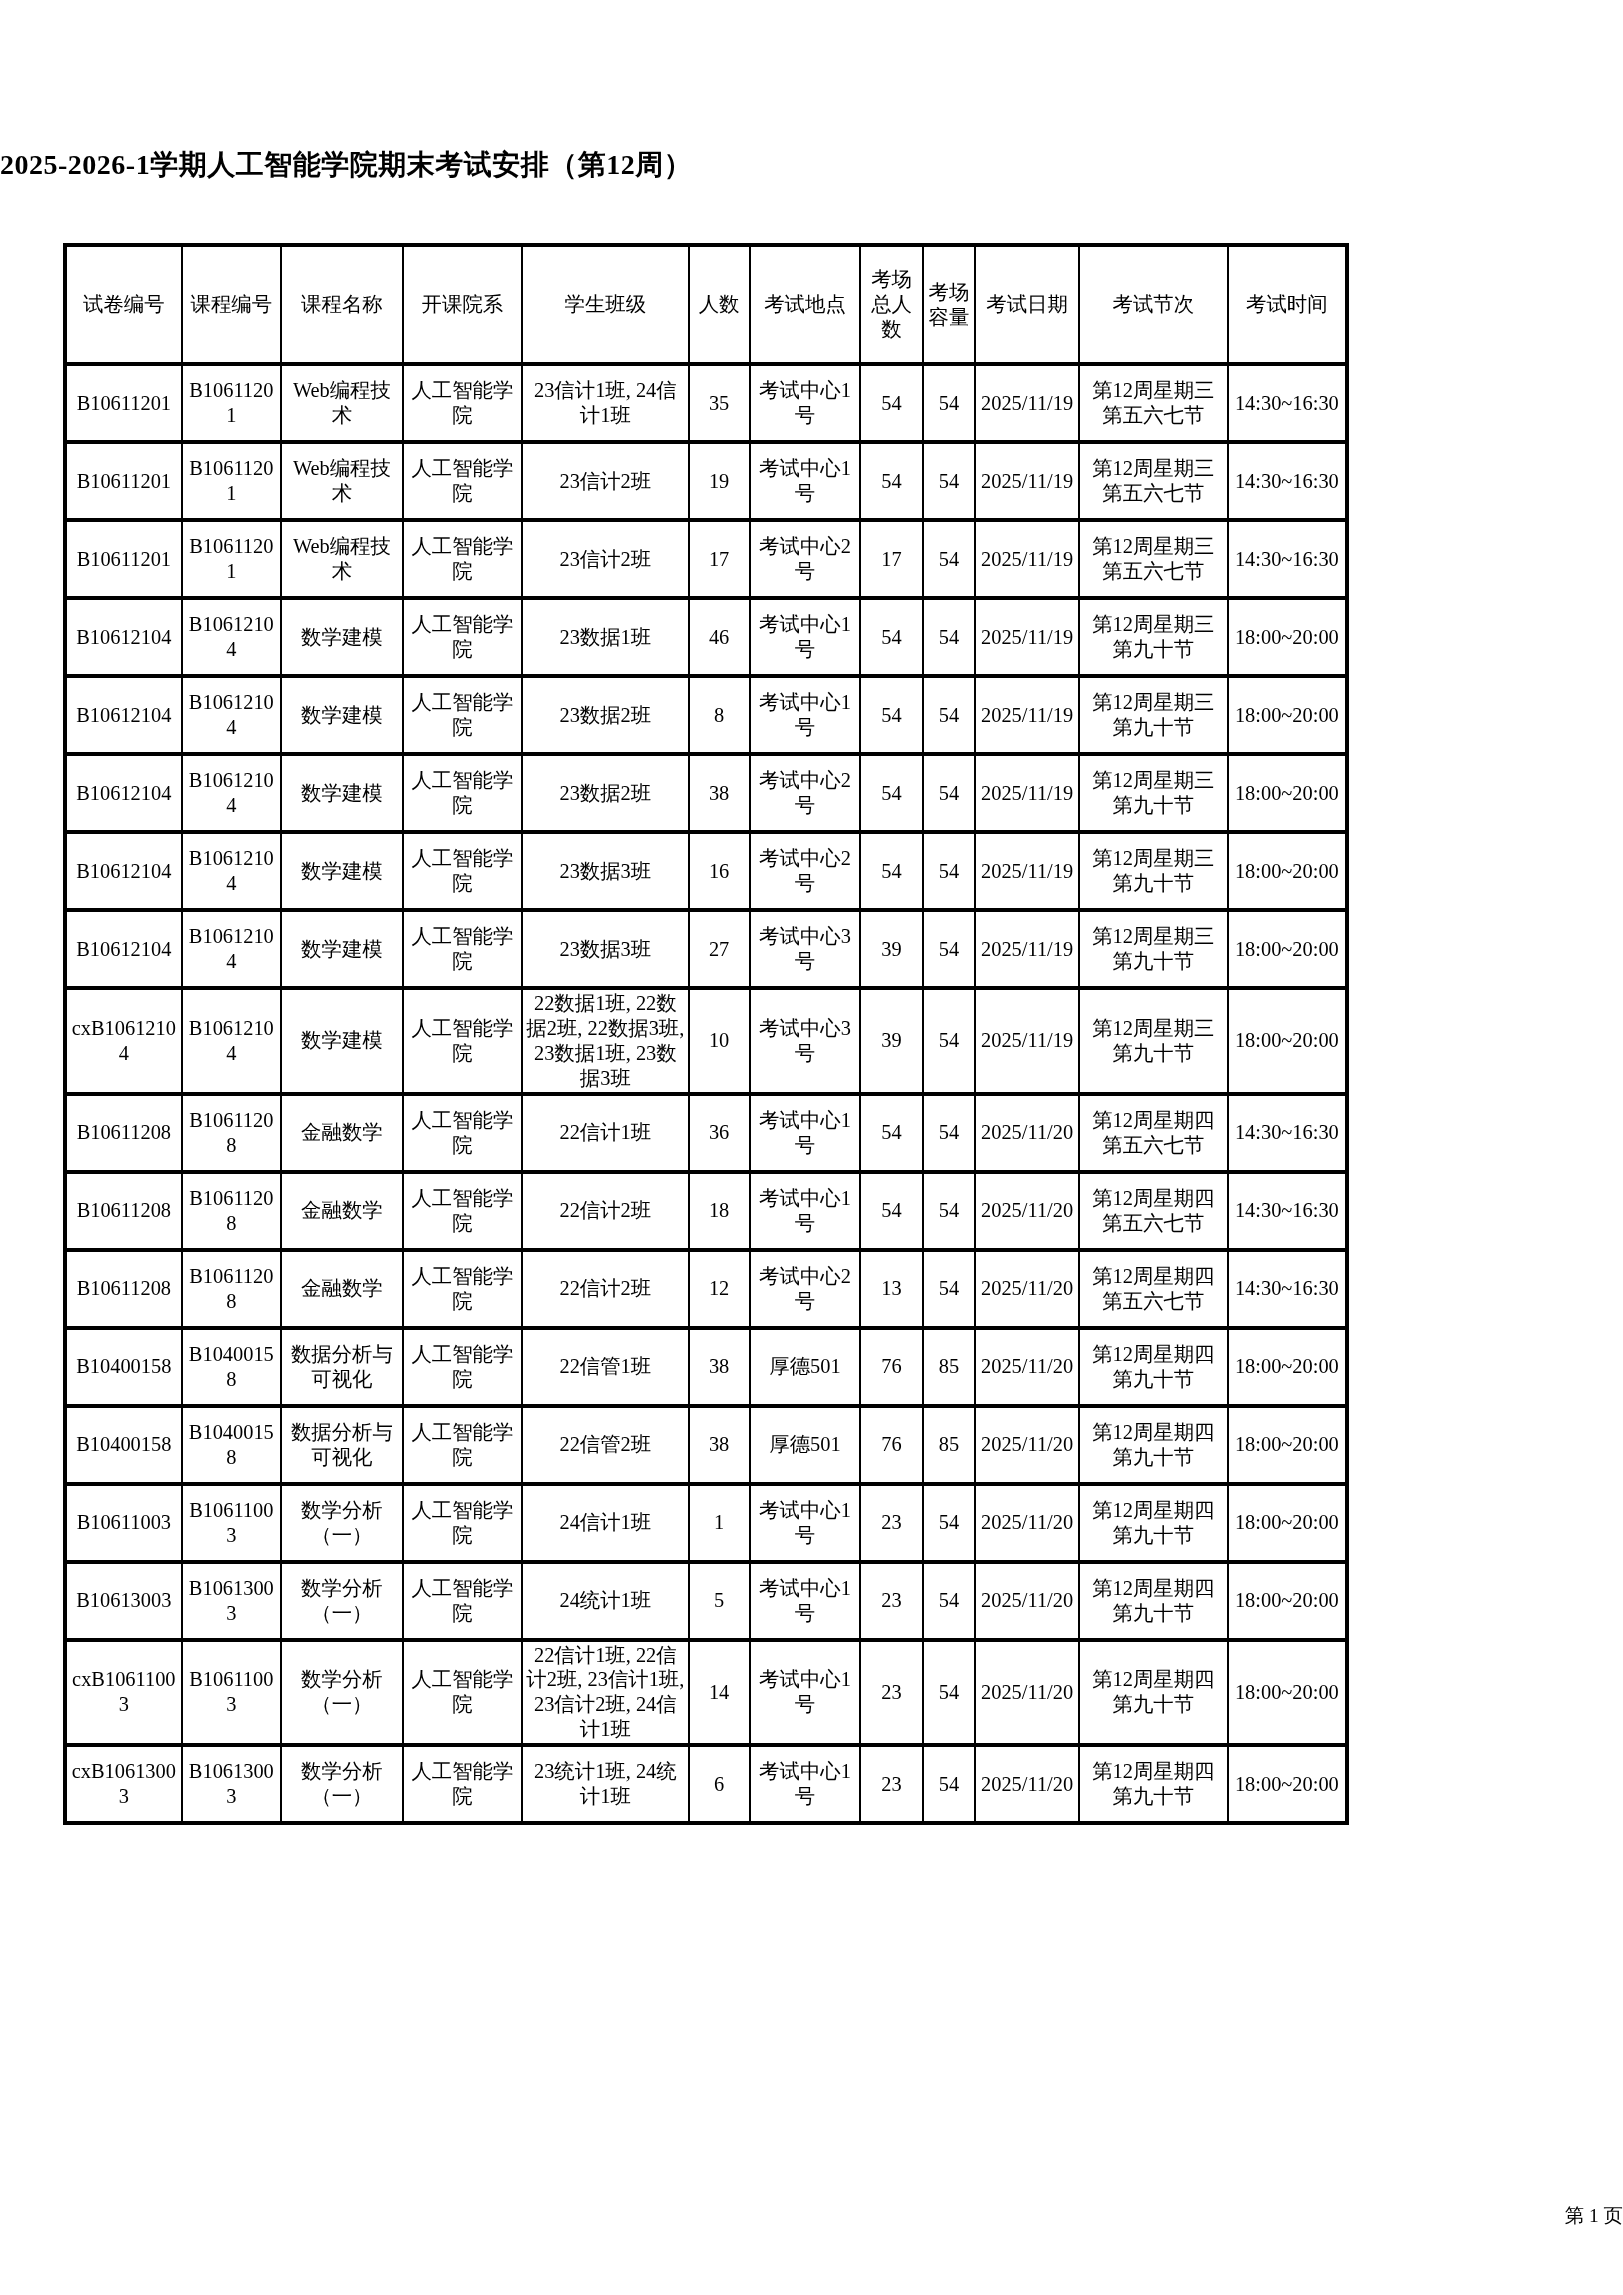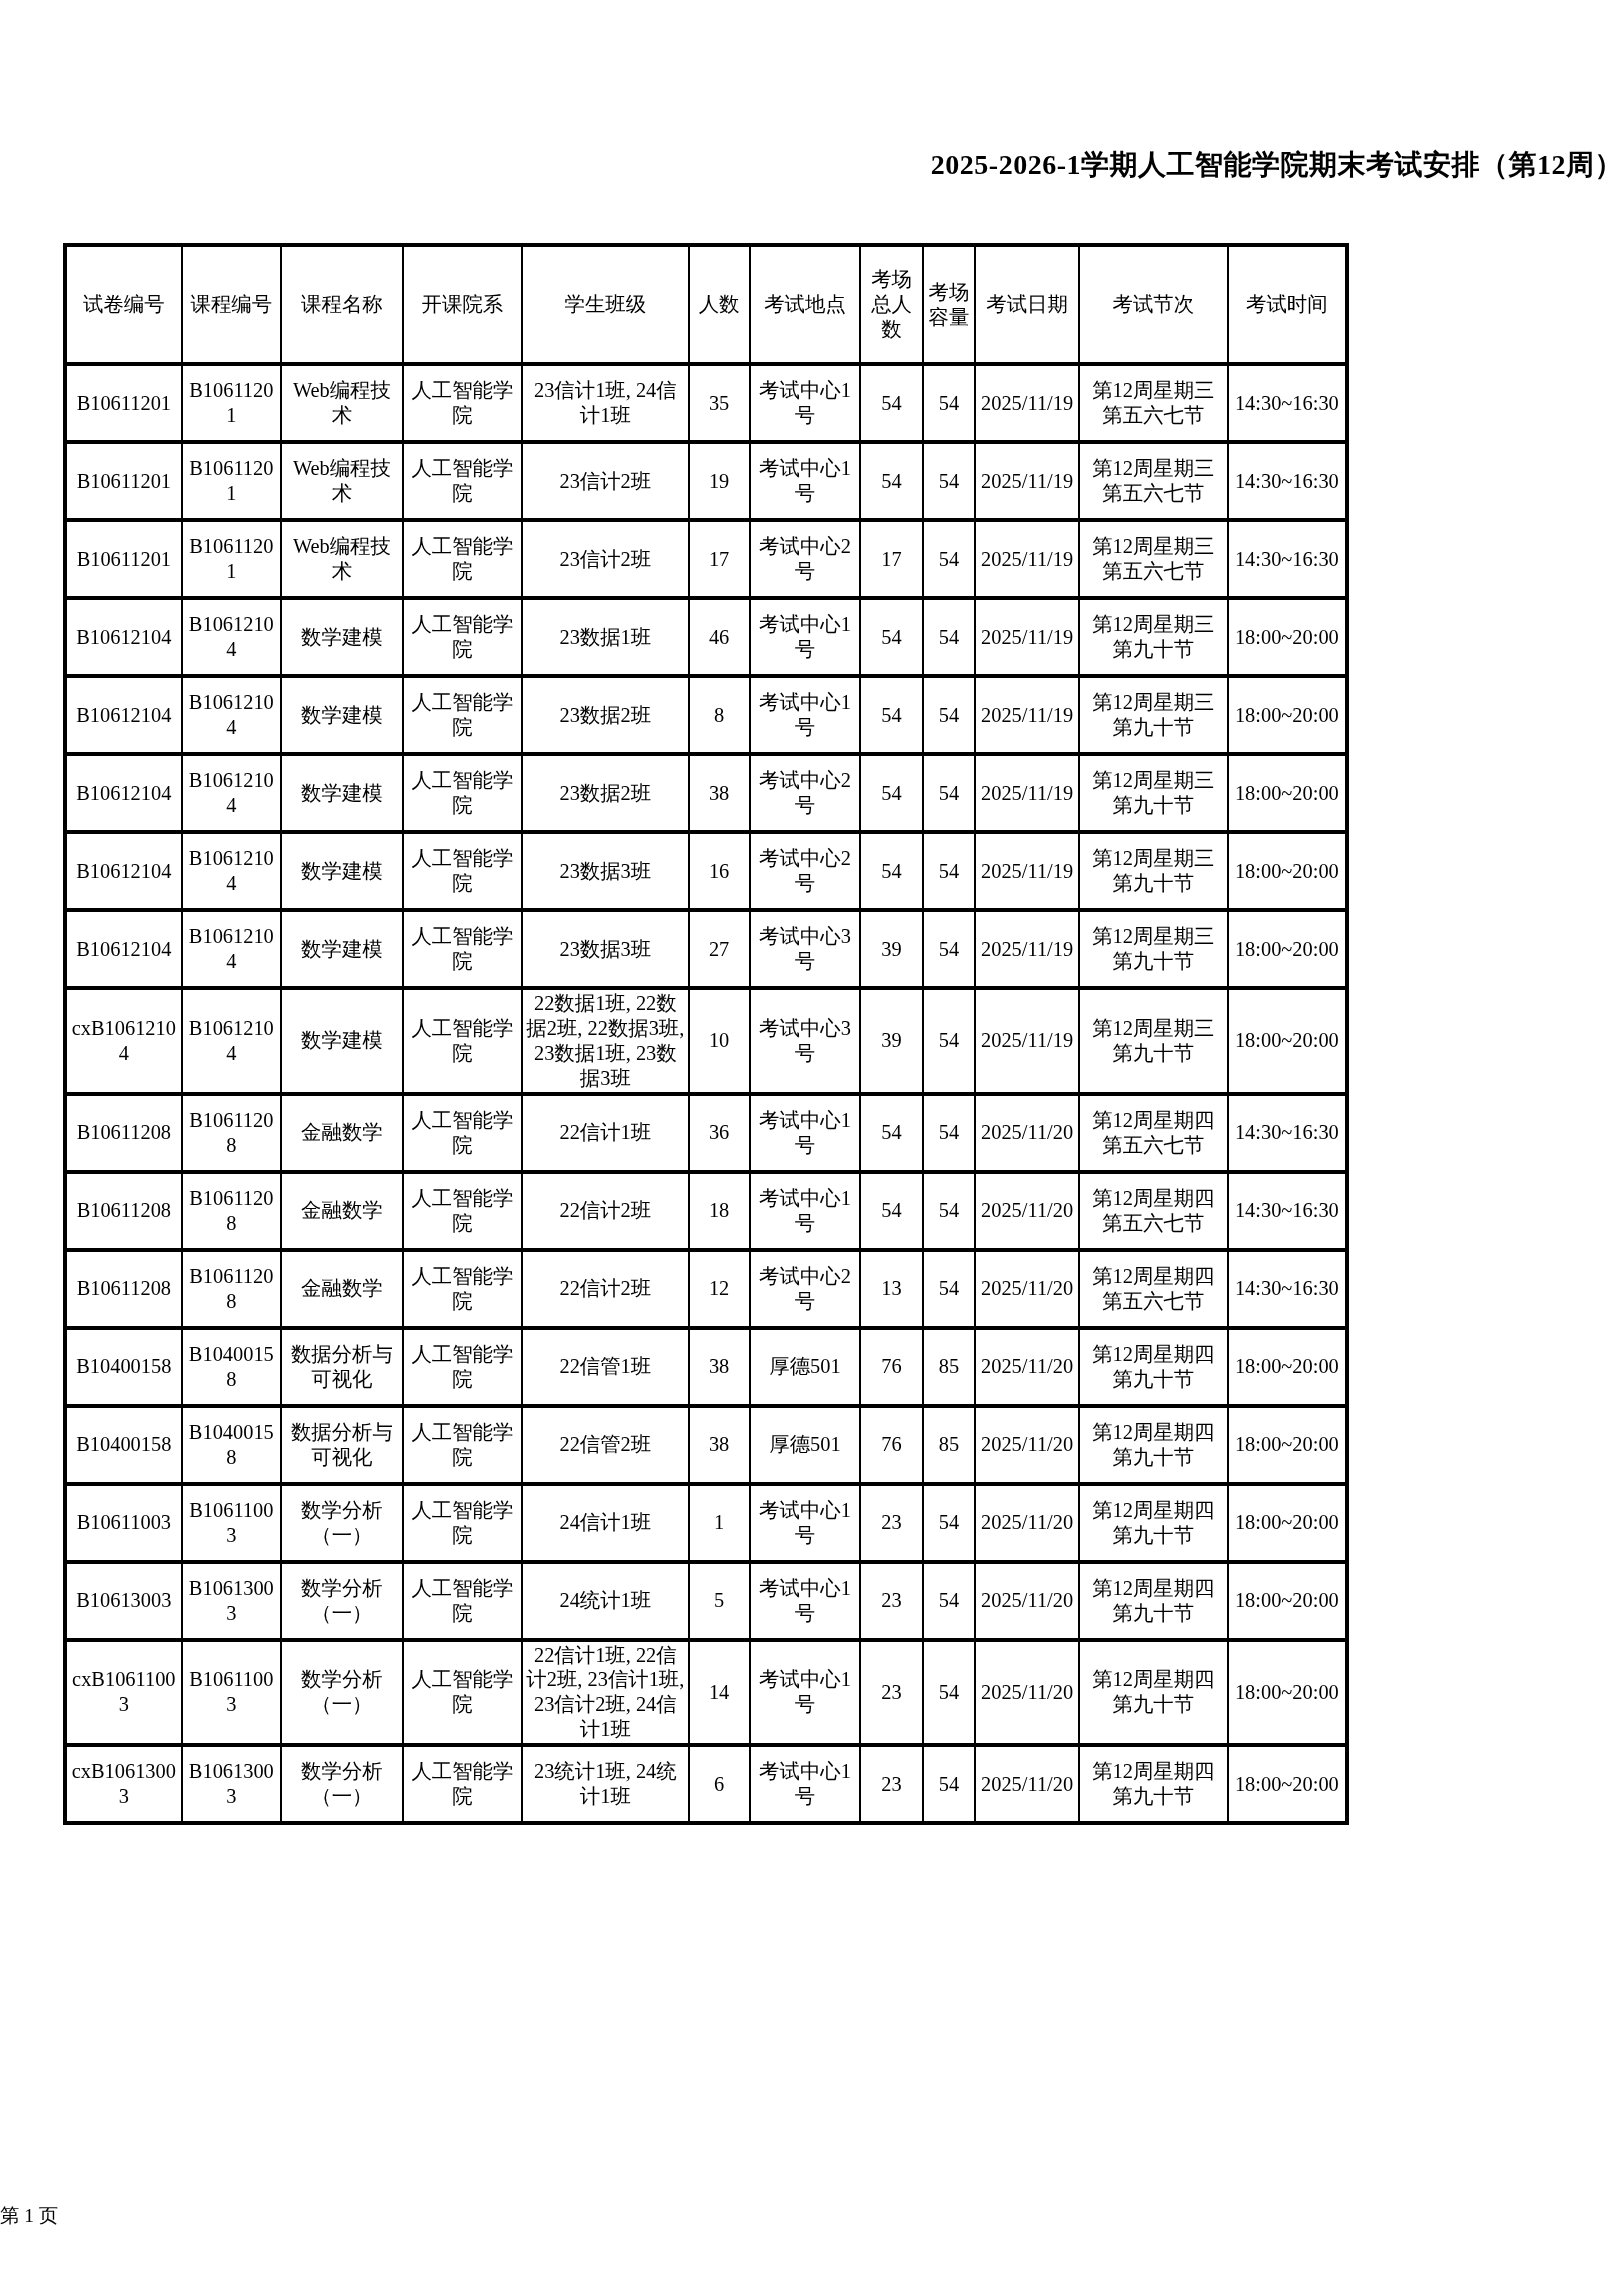--- a/index.html
+++ b/index.html
@@ -15,21 +15,21 @@
     height: 2295px;
     background: #ffffff;
     overflow: hidden;
   }
   .title {
     position: absolute;
     top: 146px;
     left: 0;
     width: 1623px;
     margin: 0;
-    text-align: right;
+    text-align: left;
     font-size: 28px;
     font-weight: 700;
     letter-spacing: 0.5px;
   }
   table.exam-table {
     position: absolute;
     top: 243px;
     left: 63px;
     width: 1286px;
     border-collapse: collapse;
@@ -60,21 +60,21 @@
   }
   td.cls-m {
     font-size: 18.4px;
     line-height: 1.18;
   }
   .footer {
     position: absolute;
     top: 2202px;
     left: 0;
     width: 1623px;
-    text-align: left;
+    text-align: right;
     font-size: 19.4px;
   }
 </style>
 </head>
 <body>
 
 <div class="page">
   <h1 class="title">2025-2026-1学期人工智能学院期末考试安排（第12周）</h1>
 
   <table class="exam-table">

